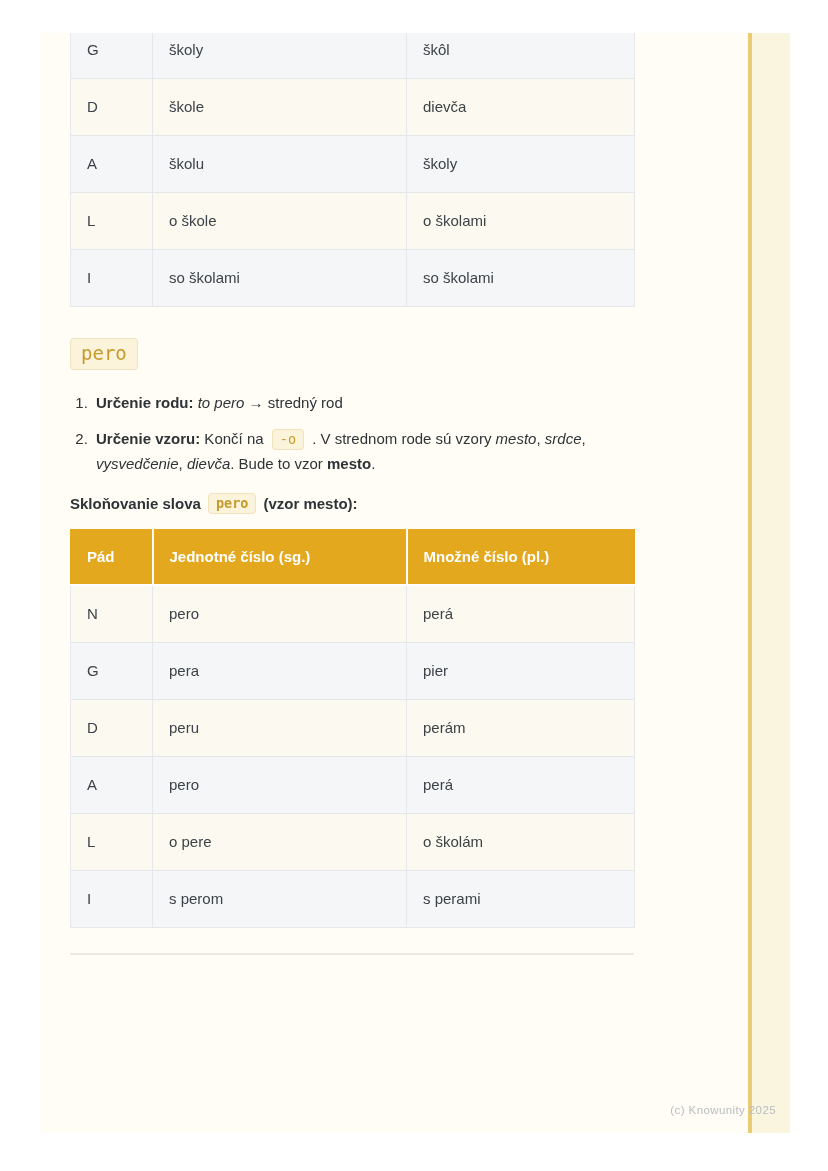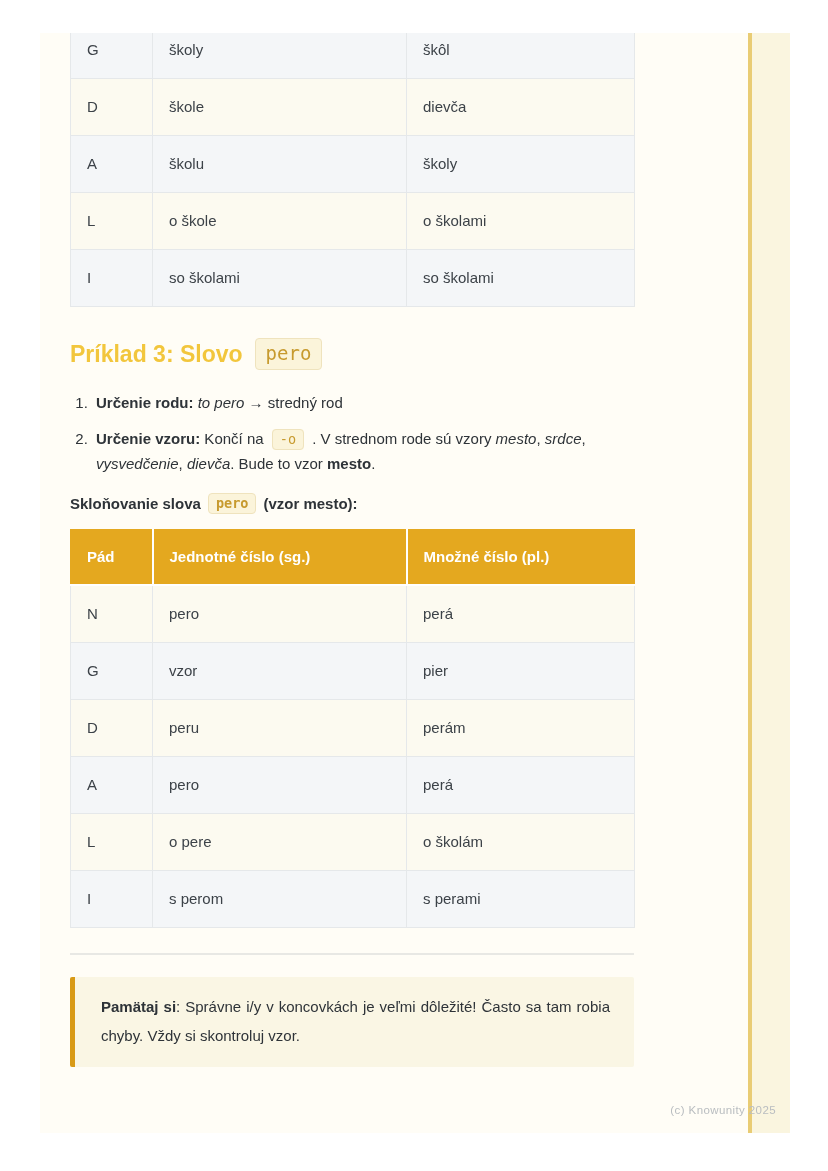--- a/index.html
+++ b/index.html
@@ -118,21 +118,20 @@
           </tr>
           <tr>
             <td>I</td>
             <td>so školami</td>
             <td>so školami</td>
           </tr>
         </tbody>
     </table>
 
     <h3 class="example">
-      <span>Príklad 3: Slovo</span>
       <span class="code-badge">pero</span>
     </h3>
 
     <ol class="steps">
       <li><span class="seg-bold">Určenie rodu:</span><span class="seg-plain"> </span><span class="seg-italic">to pero</span><span class="seg-plain"> → stredný rod</span></li>
       <li><span class="seg-bold">Určenie vzoru:</span><span class="seg-plain"> Končí na </span><span class="seg-code">-o</span><span class="seg-plain"> . V strednom rode sú vzory </span><span class="seg-italic">mesto</span><span class="seg-plain">, </span><span class="seg-italic">srdce</span><span class="seg-plain">, </span><span class="seg-italic">vysvedčenie</span><span class="seg-plain">, </span><span class="seg-italic">dievča</span><span class="seg-plain">. Bude to vzor </span><span class="seg-bold">mesto</span><span class="seg-plain">.</span></li>
     </ol>
 
     <p class="decl-line">
       <span>Skloňovanie slova</span>
@@ -154,21 +153,21 @@
           </tr>
         </thead>
       <tbody>
           <tr>
             <td>N</td>
             <td>pero</td>
             <td>perá</td>
           </tr>
           <tr>
             <td>G</td>
-            <td>vzor</td>
+            <td>pera</td>
             <td>pier</td>
           </tr>
           <tr>
             <td>D</td>
             <td>peru</td>
             <td>perám</td>
           </tr>
           <tr>
             <td>A</td>
             <td>pero</td>
@@ -183,20 +182,17 @@
             <td>I</td>
             <td>s perom</td>
             <td>s perami</td>
           </tr>
         </tbody>
     </table>
 
     <hr class="divider">
 
 
-    <div class="callout">
-      <p><span class="seg-bold">Pamätaj si</span><span class="seg-plain">: Správne i/y v koncovkách je veľmi dôležité! Často sa tam robia chyby. Vždy si skontroluj vzor.</span></p>
-    </div>
 
   </div>
 
   <div class="copyright">(c) Knowunity 2025</div>
 </div>
 
 </body></html>

